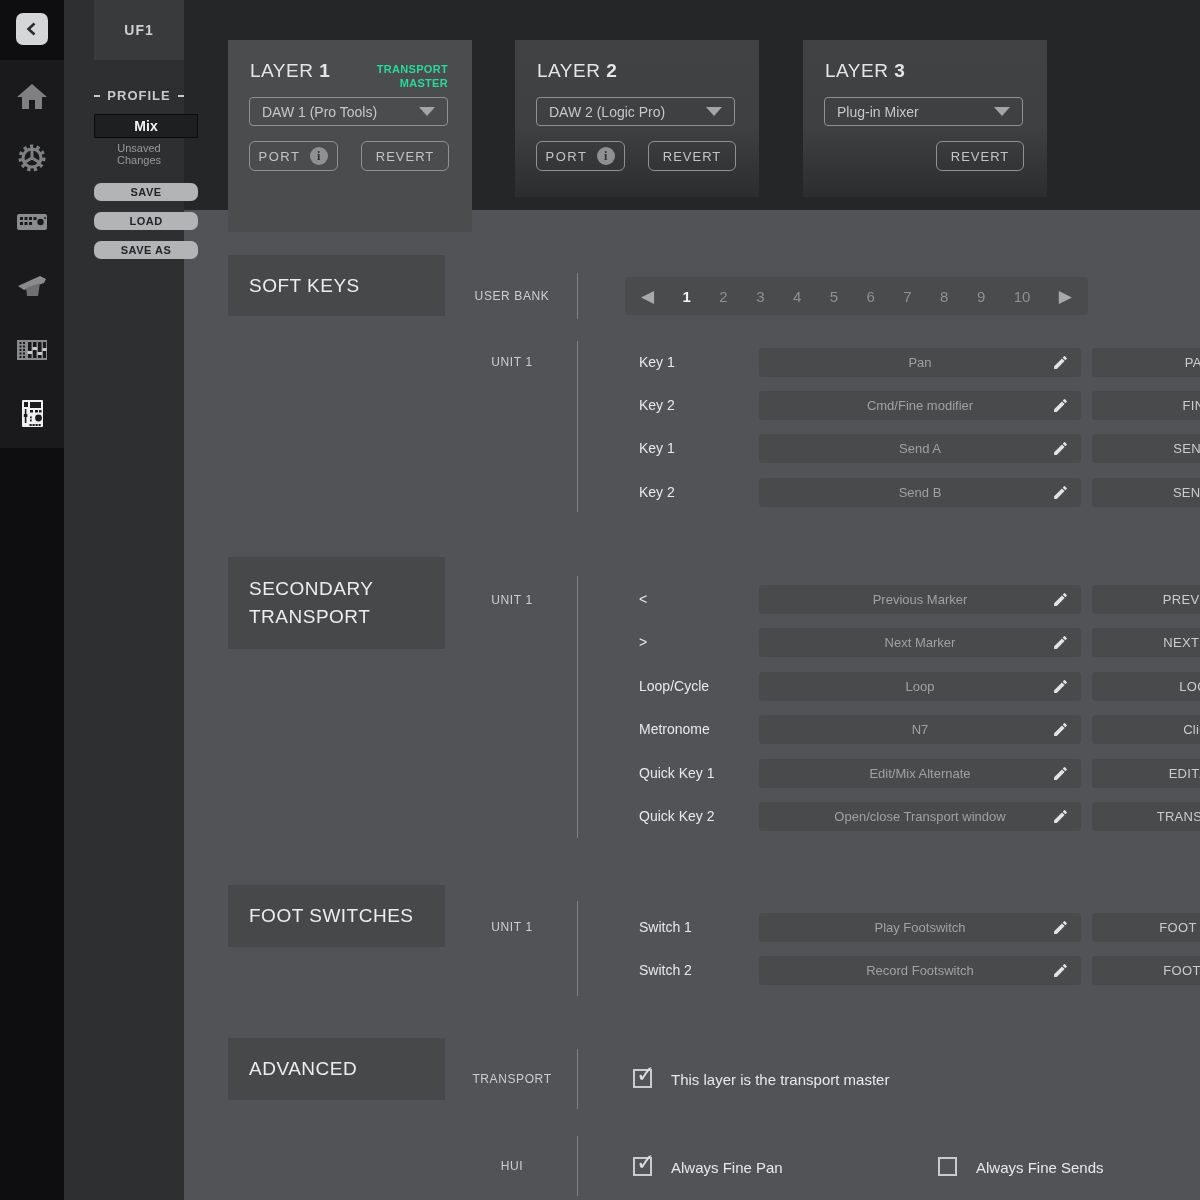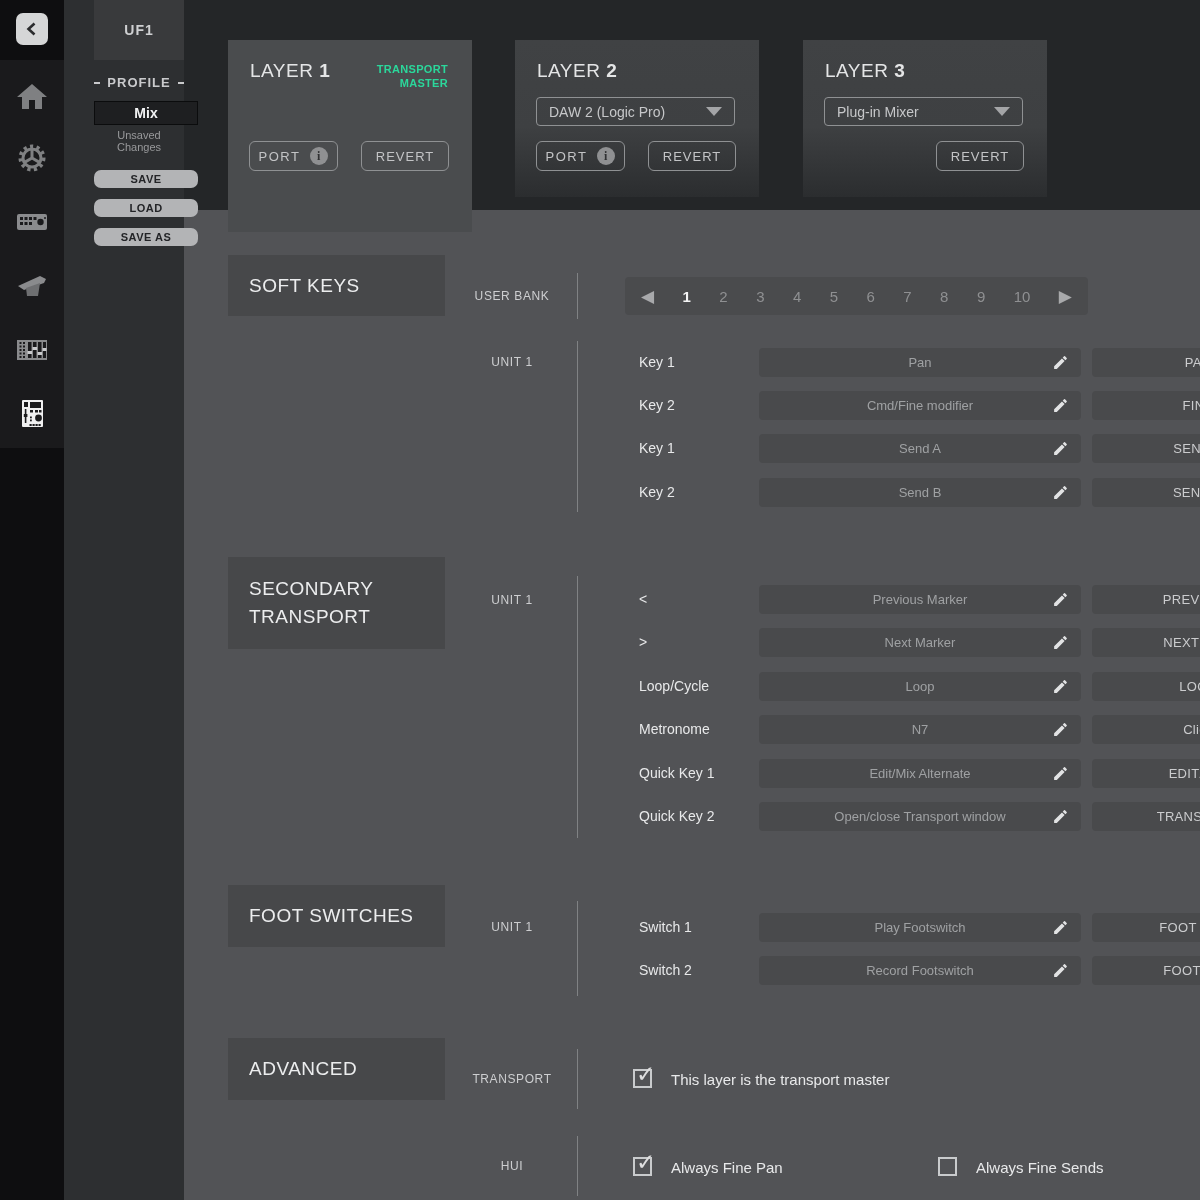--- a/index.html
+++ b/index.html
@@ -10,21 +10,21 @@
   
   .icon-rail{ position:absolute; left:0; top:0; width:64px; height:1200px; background:#0e0e10; }
   .icon-rail .band{ position:absolute; left:0; top:60px; width:64px; height:388px; background:#1a1a1c; }
   .back-btn{ position:absolute; left:16px; top:13px; width:32px; height:32px; background:#d5d6d7; border-radius:7px; display:flex; align-items:center; justify-content:center; }
   .rail-icon{ position:absolute; left:14px; width:36px; height:36px; display:flex; align-items:center; justify-content:center; }
 
   
   .profile-col{ position:absolute; left:64px; top:0; width:120px; height:1200px; background:#2d2f31;padding-left:30px; }
   .profile-header{ height:60px; background:#393a3c; display:flex; align-items:center; justify-content:center;
                    color:#cfd0d2; font-size:14px; font-weight:bold; letter-spacing:1px; }
-  .profile-heading{ margin-top:15px; display:flex; align-items:center; justify-content:center; gap:7px;
+  .profile-heading{ margin-top:28px; display:flex; align-items:center; justify-content:center; gap:7px;
                     color:#c9cacc; font-size:13px; font-weight:bold; letter-spacing:1px; }
   .profile-heading .dash{ width:15px; height:2px; background:#c9cacc; }
   .mix-box{ margin:11px auto 0; width:104px; height:24px; background:#1e1f21; border:1px solid #0b0c0d;
             display:flex; align-items:center; justify-content:center; color:#f2f3f4; font-size:14px; font-weight:bold; }
   .unsaved{ margin-top:4px; text-align:center; color:#98999b; font-size:11px; }
   .pbtn{ margin:0 auto; width:104px; height:18px; border-radius:7px; background:#b3b4b6; border:none;
          display:flex; align-items:center; justify-content:center; color:#232427; font-size:11px; font-weight:bold; letter-spacing:0.5px; cursor:pointer; }
   .pbtn.save{ margin-top:17px; } .pbtn.load{ margin-top:11px; } .pbtn.saveas{ margin-top:11px; }
 
   
@@ -74,20 +74,24 @@
 
 <div id="app">
 
   <div class="top-band"></div>
 
   <div class="layer-card active">
     <div class="layer-title"><span>LAYER</span>&nbsp;<b>1</b></div>
     <div class="tm-badge" style="color:#2bd79b;">
       <div>TRANSPORT</div>
         <div>MASTER</div>
+    </div>
+    <div class="daw-select">
+      <span>DAW 1 (Pro Tools)</span>
+      <span class="tri-down"></span>
     </div>
     <button class="outline-btn port-btn">
       <span>PORT</span>
       <span class="info-dot">i</span>
     </button>
     <button class="outline-btn revert-btn">REVERT</button>
   </div>
 
   <div class="layer-card faded" style="left:515px;">
     <div class="layer-title"><span>LAYER</span>&nbsp;<b>2</b></div>

